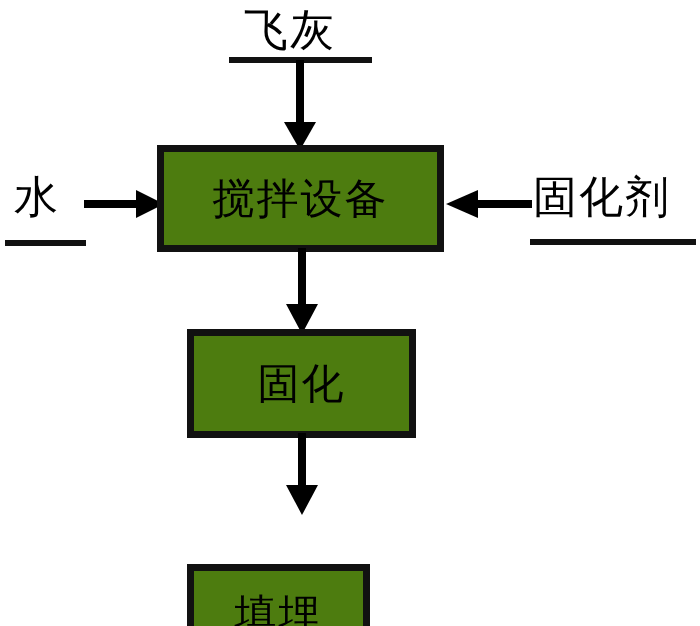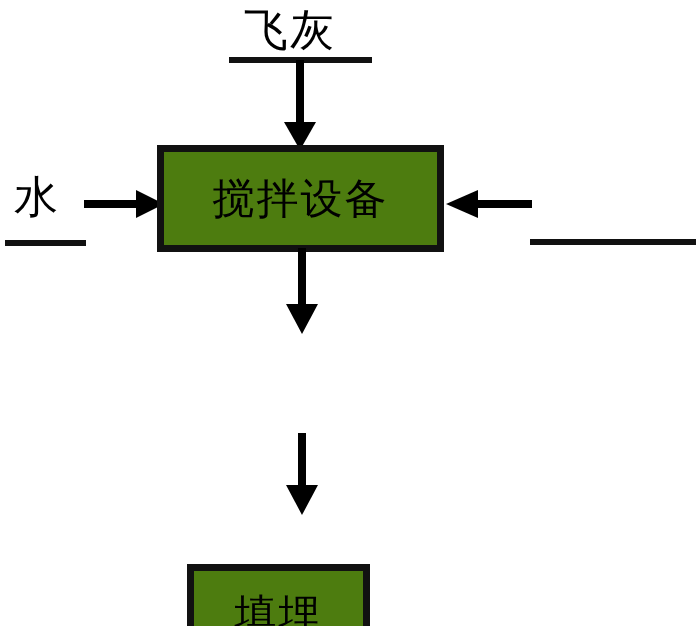--- a/index.html
+++ b/index.html
@@ -104,36 +104,40 @@
   </svg>
 
   <div class="free-label" id="label-water">水</div>
   <div class="underline-rule" id="rule-water"></div>
 
   <svg class="arrow-svg" id="arrow-water-to-mixer" viewBox="0 0 80 44">
     <rect class="arrow-shape" x="0" y="18" width="58" height="8"></rect>
     <polygon class="arrow-shape" points="52,8 52,36 80,22"></polygon>
   </svg>
 
+  <div class="free-label" id="label-agent">固化剂</div>
   <div class="underline-rule" id="rule-agent"></div>
 
   <svg class="arrow-svg" id="arrow-agent-to-mixer" viewBox="0 0 90 44">
     <rect class="arrow-shape" x="30" y="18" width="60" height="8"></rect>
     <polygon class="arrow-shape" points="36,8 36,36 4,22"></polygon>
   </svg>
 
   <div class="proc-box" id="box-mixer">
     <span class="box-label">搅拌设备</span>
   </div>
 
   <svg class="arrow-svg" id="arrow-mixer-to-solid" viewBox="0 0 48 86">
     <rect class="arrow-shape" x="20" y="0" width="8" height="62"></rect>
     <polygon class="arrow-shape" points="8,56 40,56 24,86"></polygon>
   </svg>
 
+  <div class="proc-box" id="box-solidify">
+    <span class="box-label">固化</span>
+  </div>
 
   <svg class="arrow-svg" id="arrow-solid-to-land" viewBox="0 0 48 84">
     <rect class="arrow-shape" x="20" y="0" width="8" height="58"></rect>
     <polygon class="arrow-shape" points="8,52 40,52 24,82"></polygon>
   </svg>
 
   <div class="proc-box" id="box-landfill">
     <span class="box-label">填埋</span>
   </div>
 

